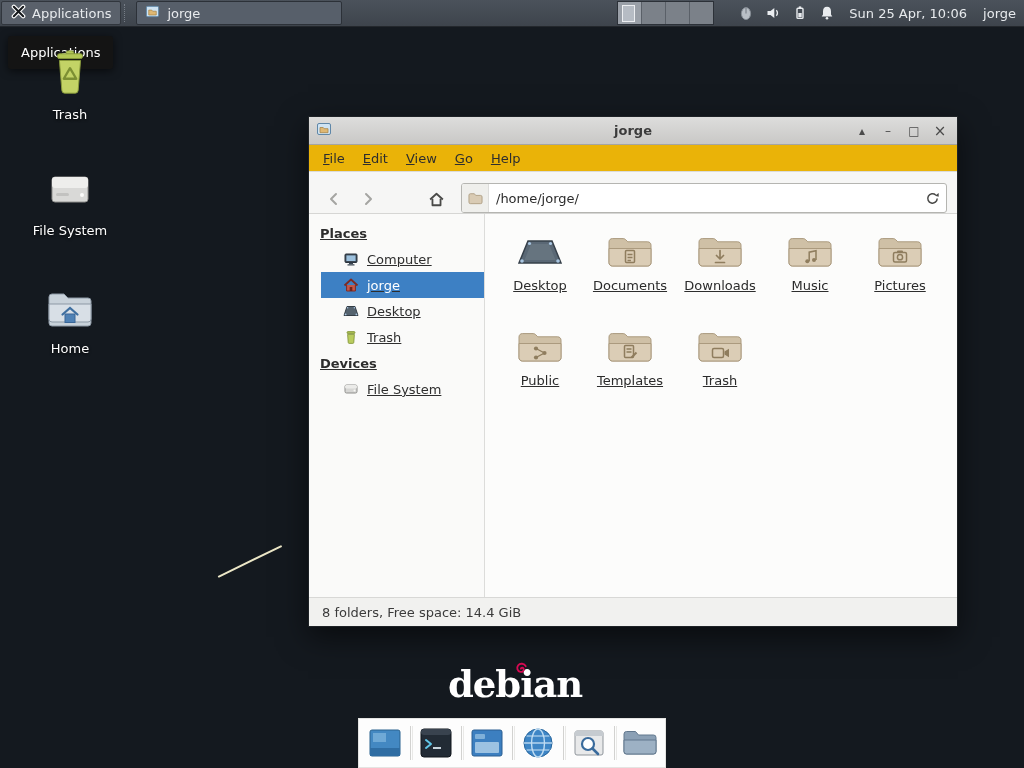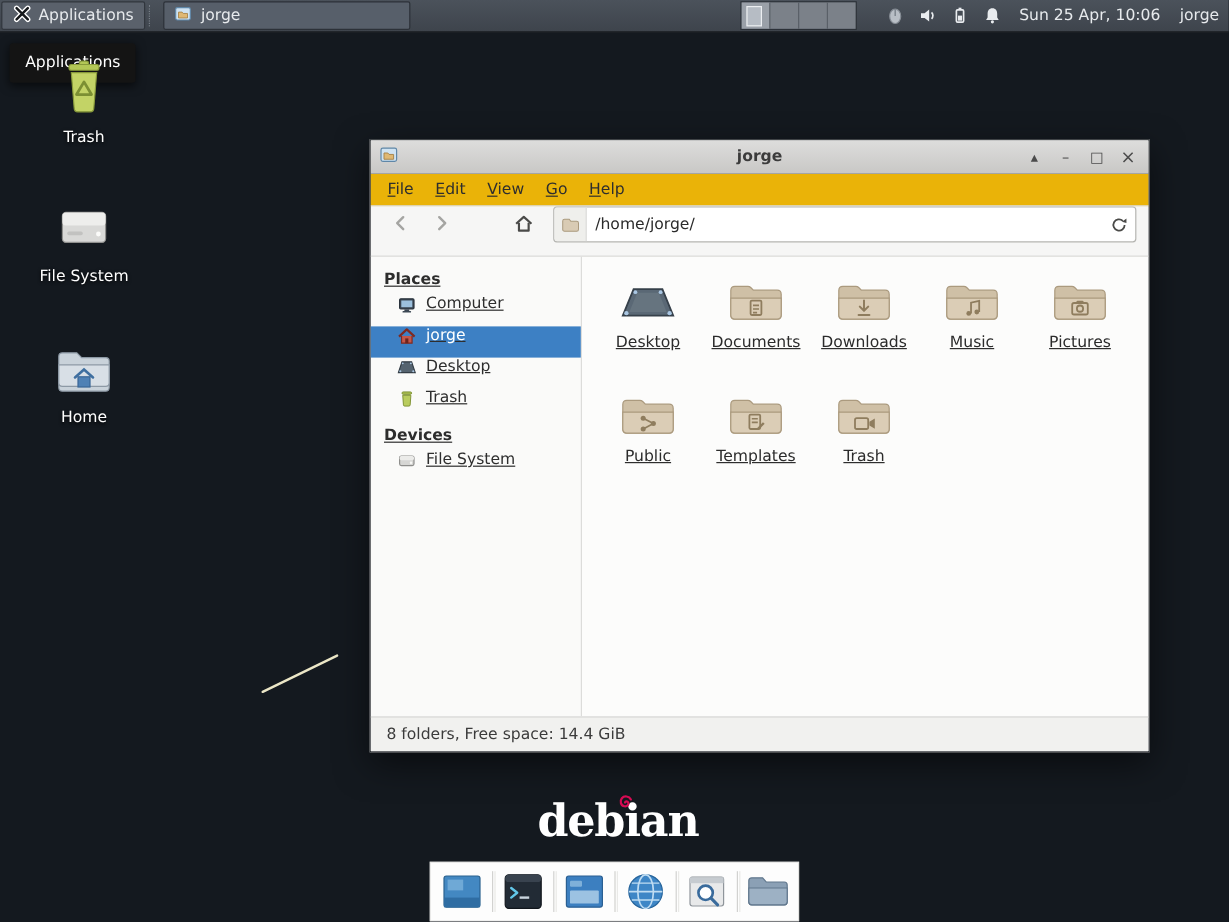--- a/index.html
+++ b/index.html
@@ -53,34 +53,34 @@
   .ctrl{width:20px;height:20px;display:flex;align-items:center;justify-content:center;
         color:#4b4b4b;font-size:12px;}
   .ctrl.close{font-size:15px;}
 
   .menubar{height:26px;background:#eab308;border-bottom:1px solid #dbdbd9;display:flex;
            align-items:center;padding:0 5px;flex:none;}
   .menu-item{display:inline-block;padding:3px 9px;}
   .menu-item::first-letter{text-decoration:underline;}
 
   .toolbar{height:41px;background:#f6f6f5;border-bottom:1px solid #d6d6d4;display:flex;
-           align-items:flex-start;gap:4px;padding:0 10px;flex:none;}
+           align-items:flex-end;gap:4px;padding:0 10px;flex:none;}
   .tbtn{width:30px;height:28px;display:flex;align-items:center;justify-content:center;border-radius:3px;}
   .pathbar{flex:1;height:28px;margin-left:6px;background:#fff;border:1px solid #b5b5b1;border-radius:3px;
            display:flex;align-items:center;overflow:hidden;}
   .path-icon-box{width:26px;height:100%;display:flex;align-items:center;justify-content:center;
                  background:#efefec;border-right:1px solid #dddddb;}
   .path-input{flex:1;border:none;outline:none;font-size:13px;color:#2b2b2b;font-family:inherit;
               background:transparent;padding:0 7px;}
   .reload-btn{width:28px;height:100%;display:flex;align-items:center;justify-content:center;}
 
   .content{flex:1;display:flex;min-height:0;text-decoration:underline;}
   .sidebar{width:175px;flex:none;background:#fafaf9;border-right:1px solid #dcdcda;padding-top:6px;}
   .sb-header{font-weight:bold;padding:6px 11px 5px;color:#2d2d2d;}
-  .sb-item{display:flex;gap:8px;height:26px;padding-left:22px;}
+  .sb-item{display:flex;align-items:center;gap:8px;height:26px;padding-left:22px;margin-left:12px;}
   .sb-item.selected{background:#3d80c4;color:#fff;}
   .sb-item svg{flex:none;display:block;}
 
   .main{flex:1;background:#fcfcfb;padding:14px 0 0 10px;display:flex;flex-wrap:wrap;
         align-content:flex-start;overflow:hidden;}
   .fcell{width:90px;height:80px;display:flex;flex-direction:column;align-items:center;margin-bottom:15px;}
   .ficon{height:44px;display:flex;align-items:flex-end;justify-content:center;}
   .flabel{margin-top:6px;font-size:13px;color:#2b2b2b;white-space:nowrap;}
 
   .statusbar{height:28px;flex:none;background:#f1f1ef;border-top:1px solid #d8d8d6;display:flex;

